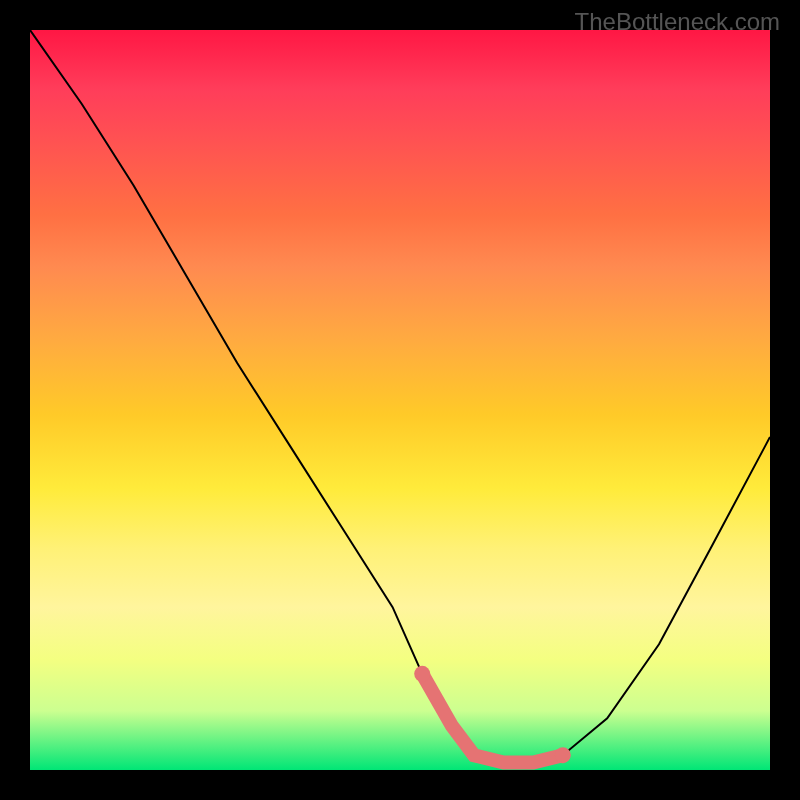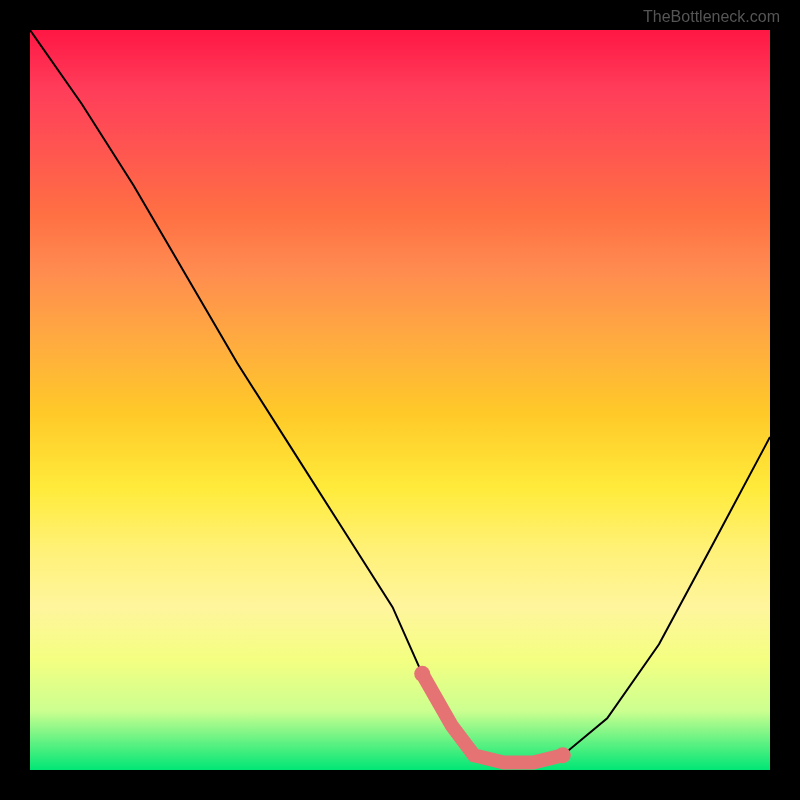--- a/index.html
+++ b/index.html
@@ -9,21 +9,21 @@
     width: 800px;
     height: 800px;
     position: relative;
     font-family: Arial, sans-serif;
   }
   .watermark {
     position: absolute;
     top: 8px;
     right: 20px;
     color: #555;
-    font-size: 16px;
+    font-size: 24px;
     font-weight: 500;
     z-index: 10;
   }
   .plot-area {
     position: absolute;
     left: 30px;
     top: 30px;
     width: 740px;
     height: 740px;
     overflow: hidden;

